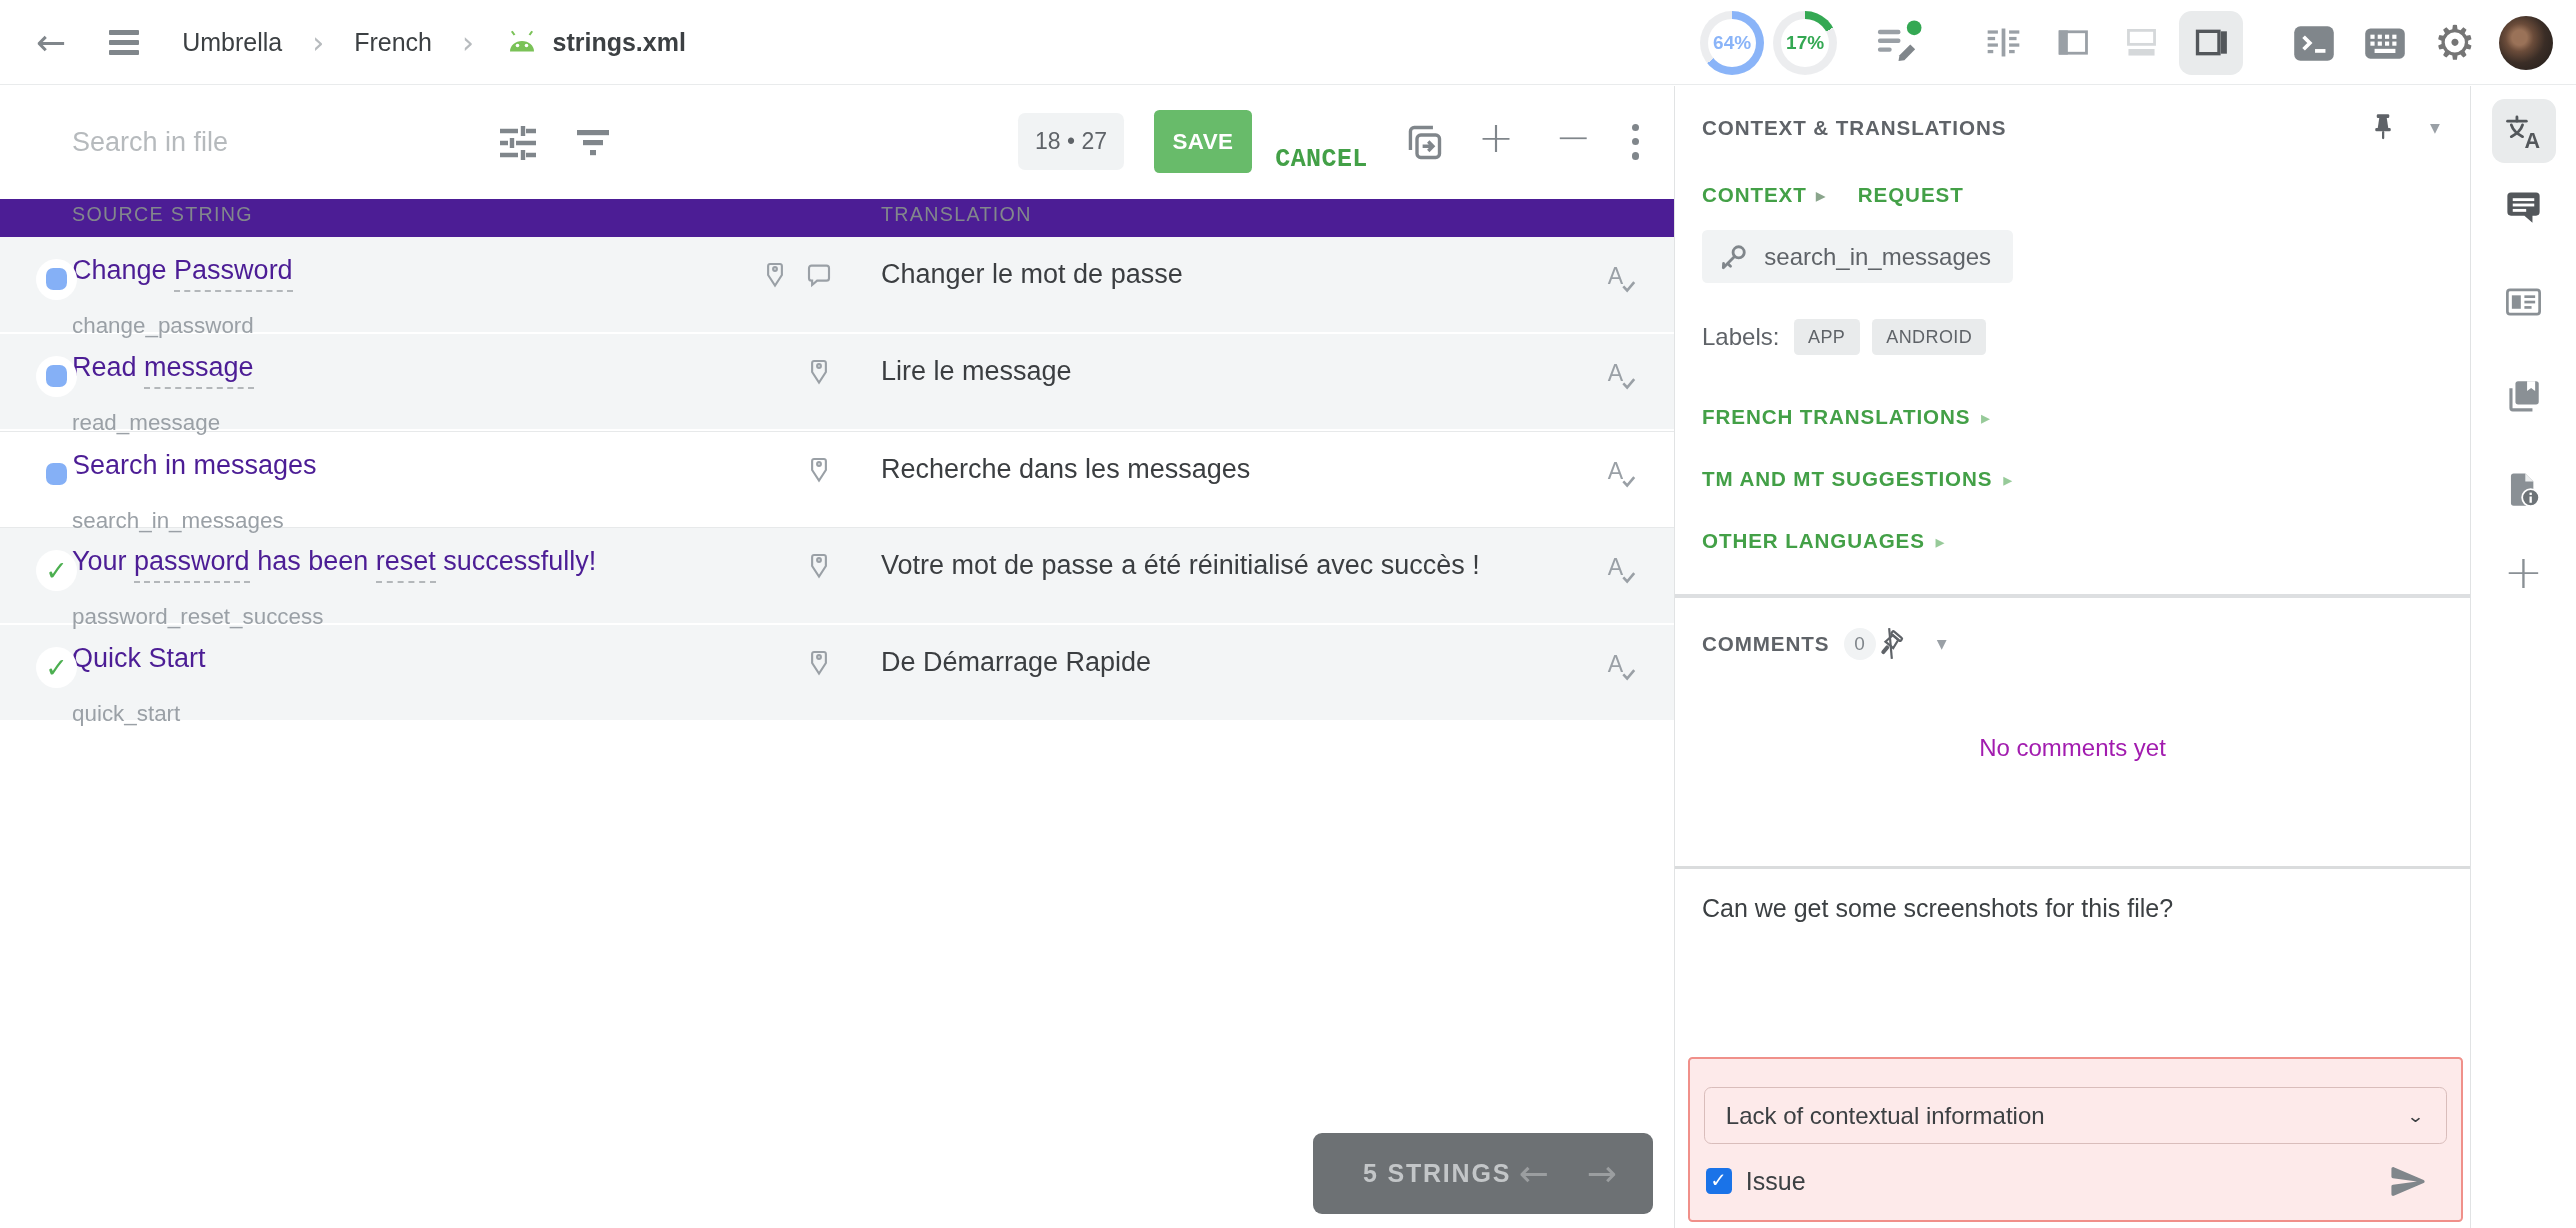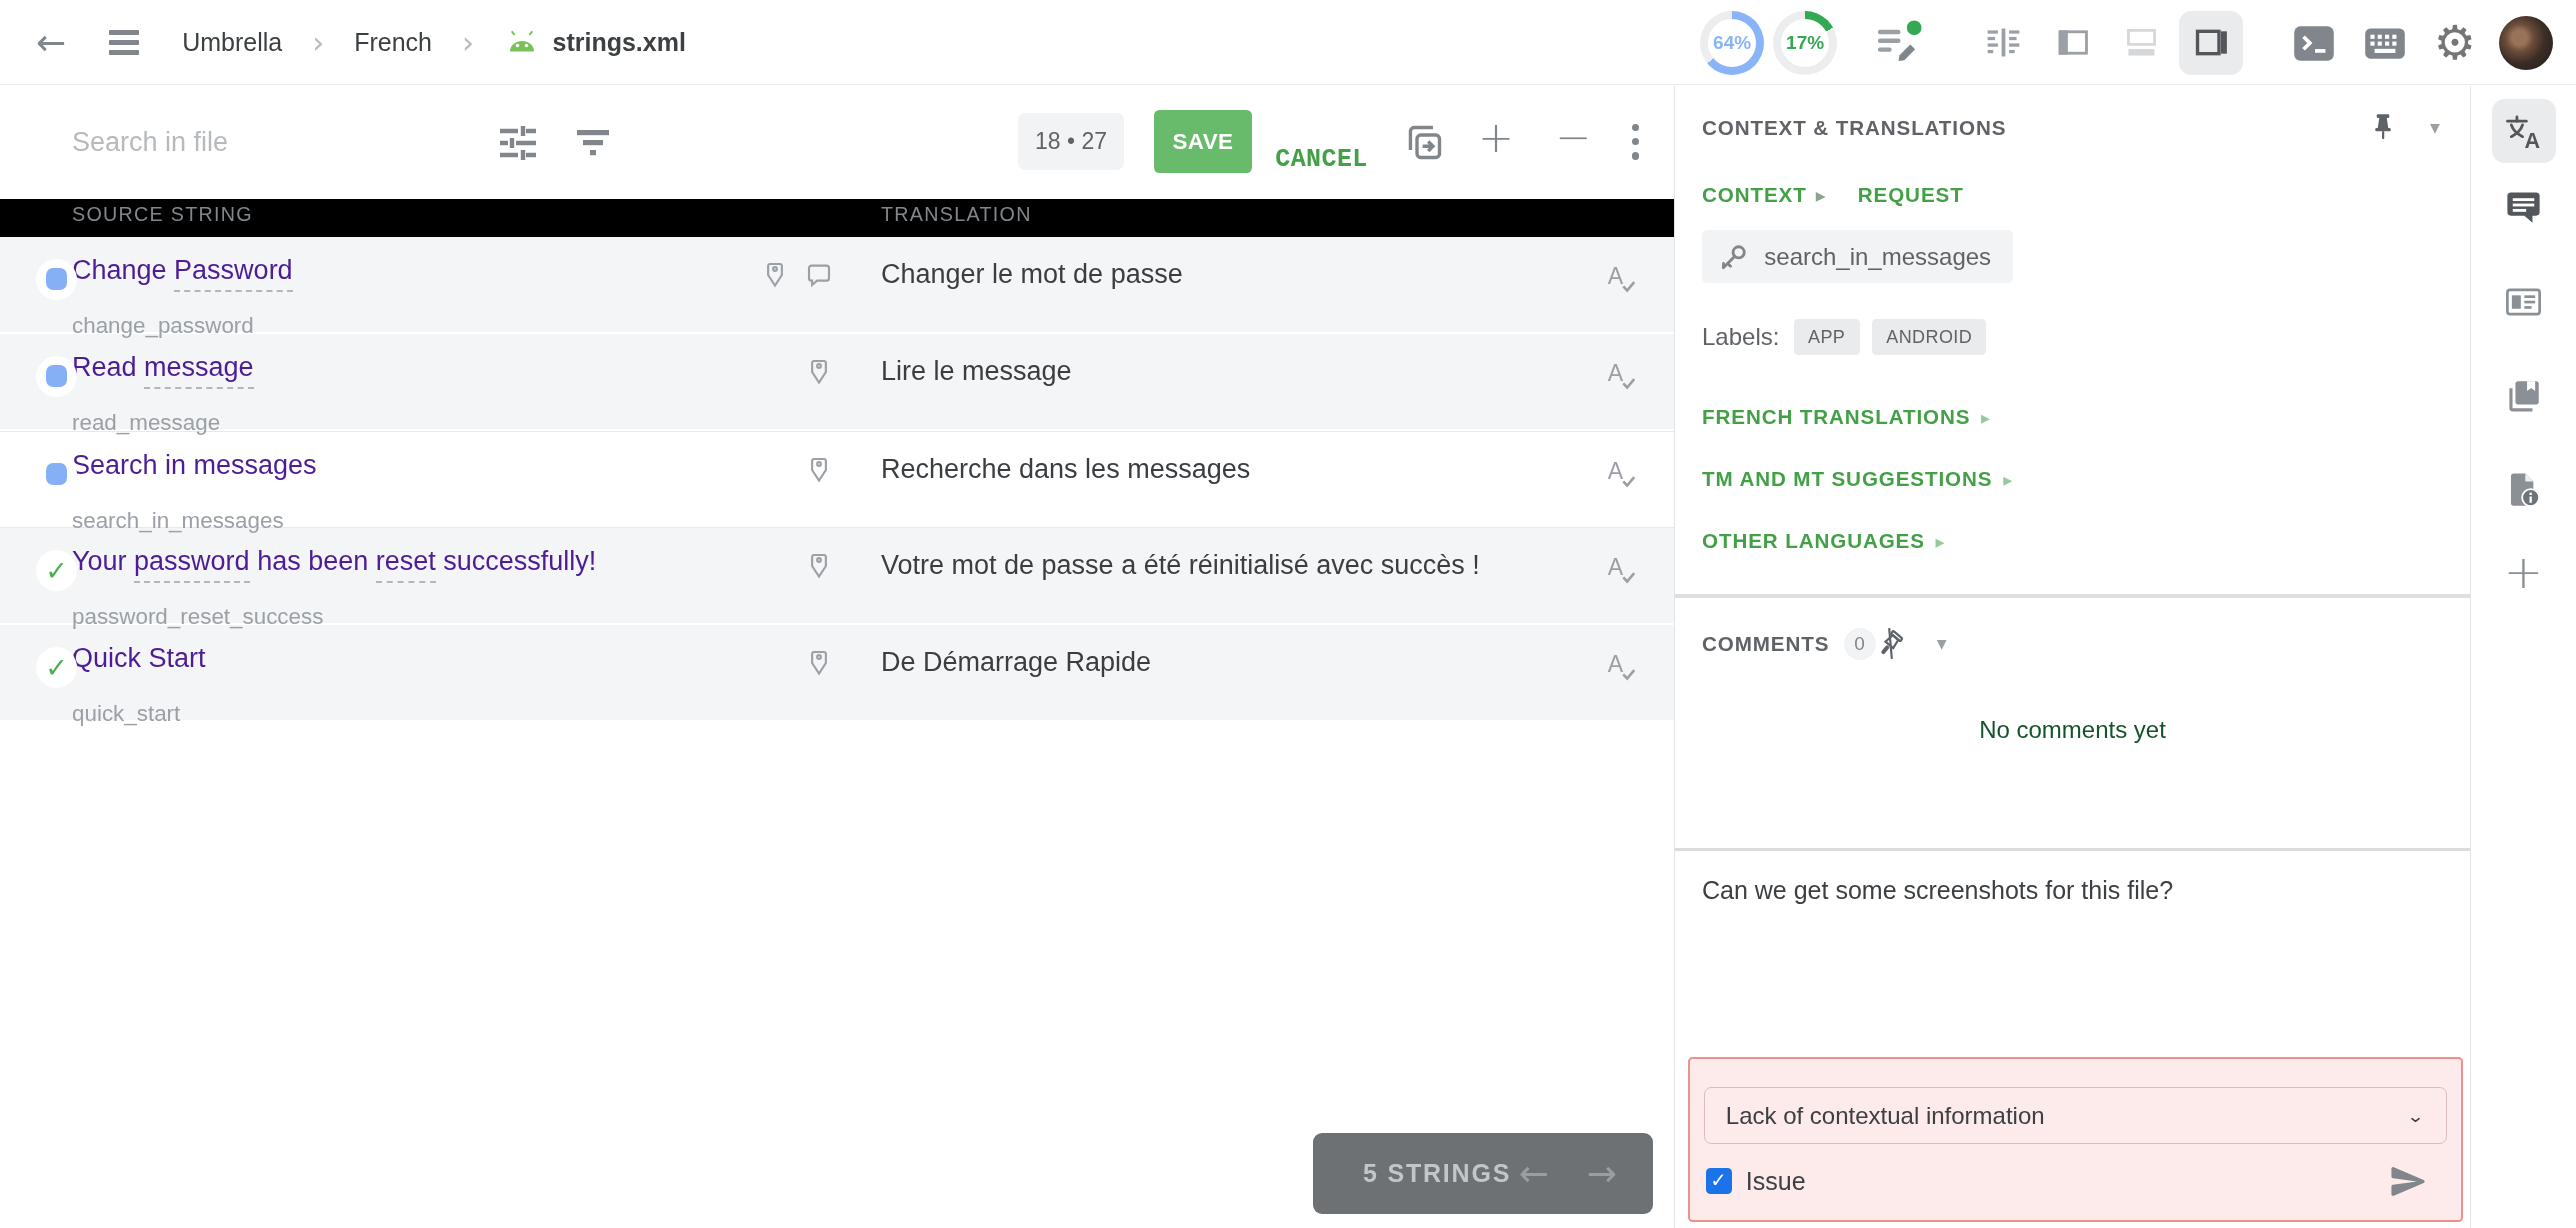--- a/index.html
+++ b/index.html
@@ -41,21 +41,21 @@
   .filter-icon { position:absolute; left:569px; top:32px; cursor:pointer; }
   .counter-pill { position:absolute; left:1018px; top:27px; width:106px; height:57px; background:#f1f3f4; border-radius:7.2px; display:flex; align-items:center; justify-content:center; font-size:23px; color:#5f6368; }
   .save-btn { position:absolute; left:1154px; top:24px; width:98px; height:63px; background:#68bb6a; border:none; border-radius:5.4px; color:#fff; font-size:22.4px; font-weight:bold; letter-spacing:0.4px; cursor:pointer; font-family:"Liberation Sans",sans-serif; }
   .cancel-btn { position:absolute; left:1268px; top:42px; width:107px; height:63px; background:transparent; border:none; color:#43a047; font-size:25px; font-weight:bold; letter-spacing:0.4px; cursor:pointer; font-family:Liberation Mono, monospace; }
   .copy-icon { position:absolute; left:1402px; top:34px; cursor:pointer; }
   .plus-icon, .minus-icon { position:absolute; top:30px; font-size:43px; color:#80868b; cursor:pointer; line-height:1; font-weight:300; }
   .plus-icon { left:1478px; } .minus-icon { left:1555px; }
   .kebab { position:absolute; left:1628px; top:34px; display:flex; flex-direction:column; gap:7.2px; cursor:pointer; padding:3.6px; }
   .kebab span { width:7.2px; height:7.2px; border-radius:50%; background:#80868b; }
 
-  #thead { position:relative; height:38px; background:#000000;padding-left:28px; }
+  #thead { position:relative; height:38px; background:#4c1d95;padding-left:28px; }
   .th { position:absolute; top:3.6px; font-size:19.7px; letter-spacing:1.3px; color:#82878c; }
   .th-source { left:72px; } .th-trans { left:881px; }
 
   
   #rows { position:relative; }
   .row { display:flex; height:97px; background:#f3f5f6; border-bottom:2.7px solid #fff; cursor:pointer; }
   .row.active { background:#fff; border-top:0.9px solid #e7e9ea; border-bottom:0.9px solid #e7e9ea; height:97px; }
   .row-source { width:854px; position:relative; padding:14.3px 18px 0 72px; }
   .row-trans { flex:1; position:relative; padding:18px 0 0 27px; }
   .src-text { font-size:27px; color:#4c1d95; line-height:39px; white-space:nowrap; }
@@ -88,21 +88,21 @@
   .labels-row { display:flex; align-items:center; gap:14.3px; padding:36px 27px 0 27px; }
   .labels-title { font-size:24px; color:#5f6368; }
   .chip { background:#e9ebec; border-radius:4.5px; padding:7.2px 14.3px; font-size:18px; letter-spacing:0.4px; color:#5f6368; }
   #sections { padding:12.5px 27px 0 27px; }
   .section-link { display:flex; align-items:center; gap:10.7px; margin-top:38px; cursor:pointer; }
   .section-link .stitle { font-size:20.6px; font-weight:bold; letter-spacing:0.9px; color:#43a047; }
   .section-link .sarrow { color:#43a047; opacity:0.55; font-size:18px; }
   .sb-divider { height:3.6px; background:#dddfe1; margin-top:41px; }
   .comments-head { display:flex; align-items:center; padding:30px 30px 0 27px; }
   .cbadge { margin-left:14.3px; width:32px; height:32px; border-radius:50%; background:#f1f3f4; color:#80868b; font-size:19px; display:flex; align-items:center; justify-content:center; }
-  .no-comments { text-align:center; margin-top:56px; font-size:24px; color:#14532d; }
+  .no-comments { text-align:center; margin-top:74px; font-size:24px; color:#a21caf; }
   .thin-divider { height:2.7px; background:#dadcdd; margin-top:104px; }
   .comment-input { padding:25px 27px 0 27px; font-size:25px; color:#3c4043; min-height:197px; cursor:text; }
 
   
   #issue-box { position:absolute; left:12.5px; right:7.2px; top:971px; height:165px; background:#fdeaea; border:2.7px solid #f0908a; border-radius:4.5px; }
   .issue-select { position:absolute; left:14.3px; right:14.3px; top:28px; height:57px; border:1.8px solid #d9bdbb; border-radius:7.2px; display:flex; align-items:center; padding:0 21px; cursor:pointer; }
   .issue-select .sel-text { font-size:24px; color:#3c4043; }
   .issue-select .sel-chev { margin-left:auto; font-size:21.5px; color:#3c4043; transform:scaleY(0.8); }
   .issue-row { position:absolute; left:16px; right:32px; top:97px; height:50px; display:flex; align-items:center; }
   .checkbox { width:26px; height:26px; border-radius:4.5px; background:#1a73e8; display:flex; align-items:center; justify-content:center; cursor:pointer; }

